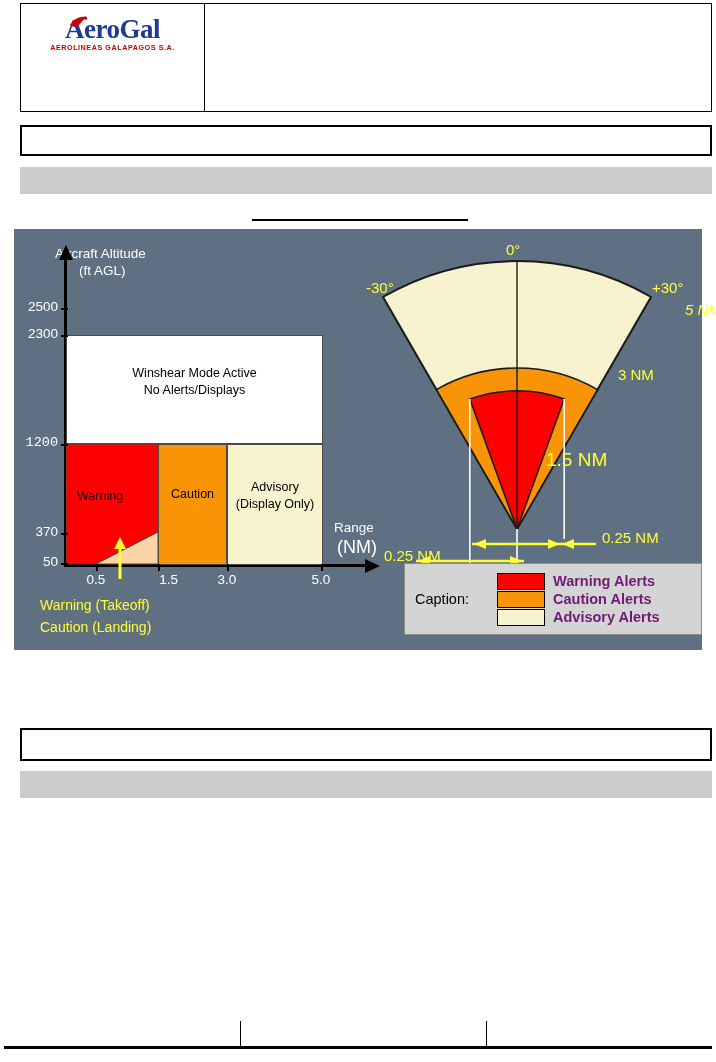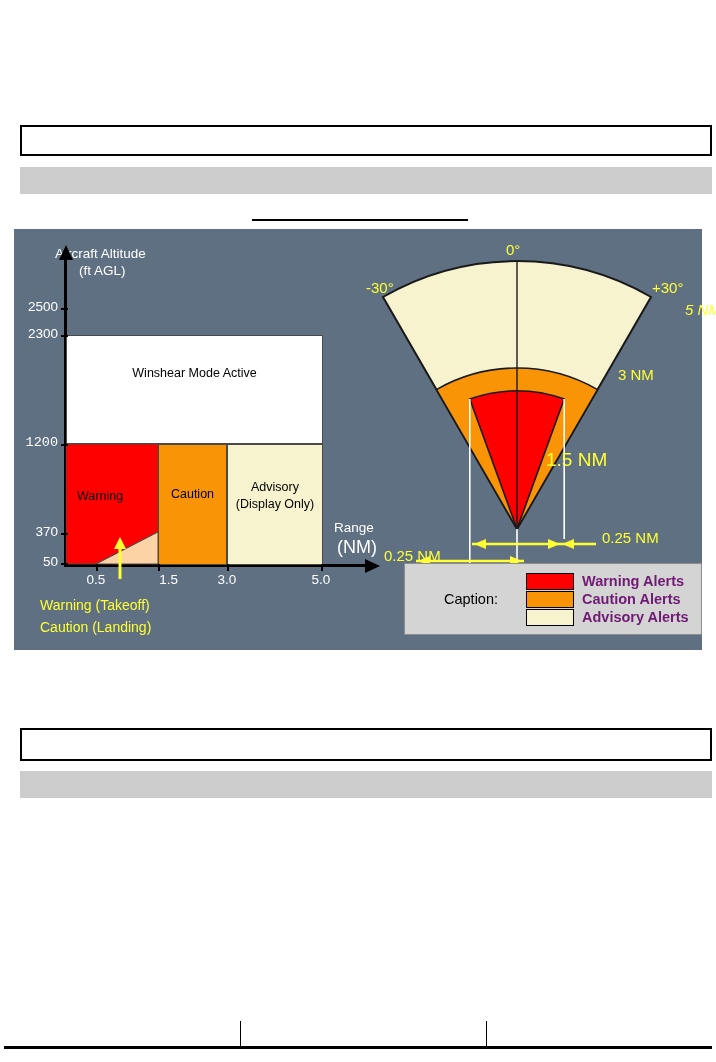--- a/index.html
+++ b/index.html
@@ -178,21 +178,20 @@
     background: #d4d4d4;
     border: 1px solid #8d8d8d;
     display: flex;
     align-items: center;
     padding-left: 10px;
   }
   .legend-caption {
     font-size: 14.5px;
     color: #000;
     margin-right: 28px;
-    margin-left: 29px;
   }
   .legend-rows { display: flex; flex-direction: column; gap: 1px; }
   .legend-row { display: flex; align-items: center; gap: 8px; }
   .legend-swatch {
     width: 48px;
     height: 17px;
     border: 1.5px solid #000;
   }
   .legend-text { font-size: 14.5px; color: #701a75; line-height: 17px; font-weight: bold; }
 
@@ -211,20 +210,35 @@
     height: 26px;
     background: #000;
     top: 1021px;
   }
 </style>
 </head>
 <body>
 
 <div class="page">
 
+  <div class="header-table">
+    <div class="header-logo-cell">
+      <div class="logo">
+        <svg class="logo-bird" viewBox="0 0 20 14">
+          <path d="M1 9 C5 2, 12 0, 18 1 C15 3, 13 5, 11 8 C8 11, 4 12, 1 9 Z" fill="#cc0000"></path>
+          <circle cx="16.5" cy="2.2" r="1.6" fill="#cc0000"></circle>
+        </svg>
+        <div class="logo-word">AeroGal</div>
+        <div class="logo-sub">AEROLINEAS GALAPAGOS S.A.</div>
+      </div>
+    </div>
+    <div class="header-title-cell">
+      <div class="bar-text"></div>
+    </div>
+  </div>
 
   <div class="bar-boxed" style="top:125px;height:31px;">
     <div class="bar-text"></div>
   </div>
   <div class="bar-gray" style="top:167px;height:27px;">
     <div class="bar-text"></div>
   </div>
 
   <div class="fig-title"></div>
 
@@ -241,20 +255,21 @@
       <polygon points="8,0 15,15 1,15" fill="#000"></polygon>
     </svg>
 
     <div class="axis-line" style="left:50px; top:335px; width:308px; height:3px;"></div>
     <svg style="position:absolute; left:350px; top:329px;" width="16" height="16">
       <polygon points="16,8 1,15 1,1" fill="#000"></polygon>
     </svg>
 
     <div class="plot-white" style="left:52px; top:106px; width:257px; height:109px;">
       <div class="zone-label" style="top:30px;">Winshear Mode Active</div>
+      <div class="zone-label" style="top:47px;">No Alerts/Displays</div>
     </div>
 
     <svg style="position:absolute; left:52px; top:215px;" width="92" height="121">
       <polygon points="0,0 92,0 92,88 30,120 0,120" fill="#ff0000" stroke="#4a4a4a" stroke-width="1"></polygon>
       <polygon points="92,88 92,120 30,120" fill="#fbd3a5" stroke="#4a4a4a" stroke-width="1"></polygon>
     </svg>
     <div class="fx t-black" style="left:63px; top:260px; font-size:12.5px;">Warning</div>
 
     <div class="zone" style="left:213px; top:215px; width:96px; height:121px; background:#f7f3cf;">
       <div class="zone-label" style="top:35px;">Advisory</div>

